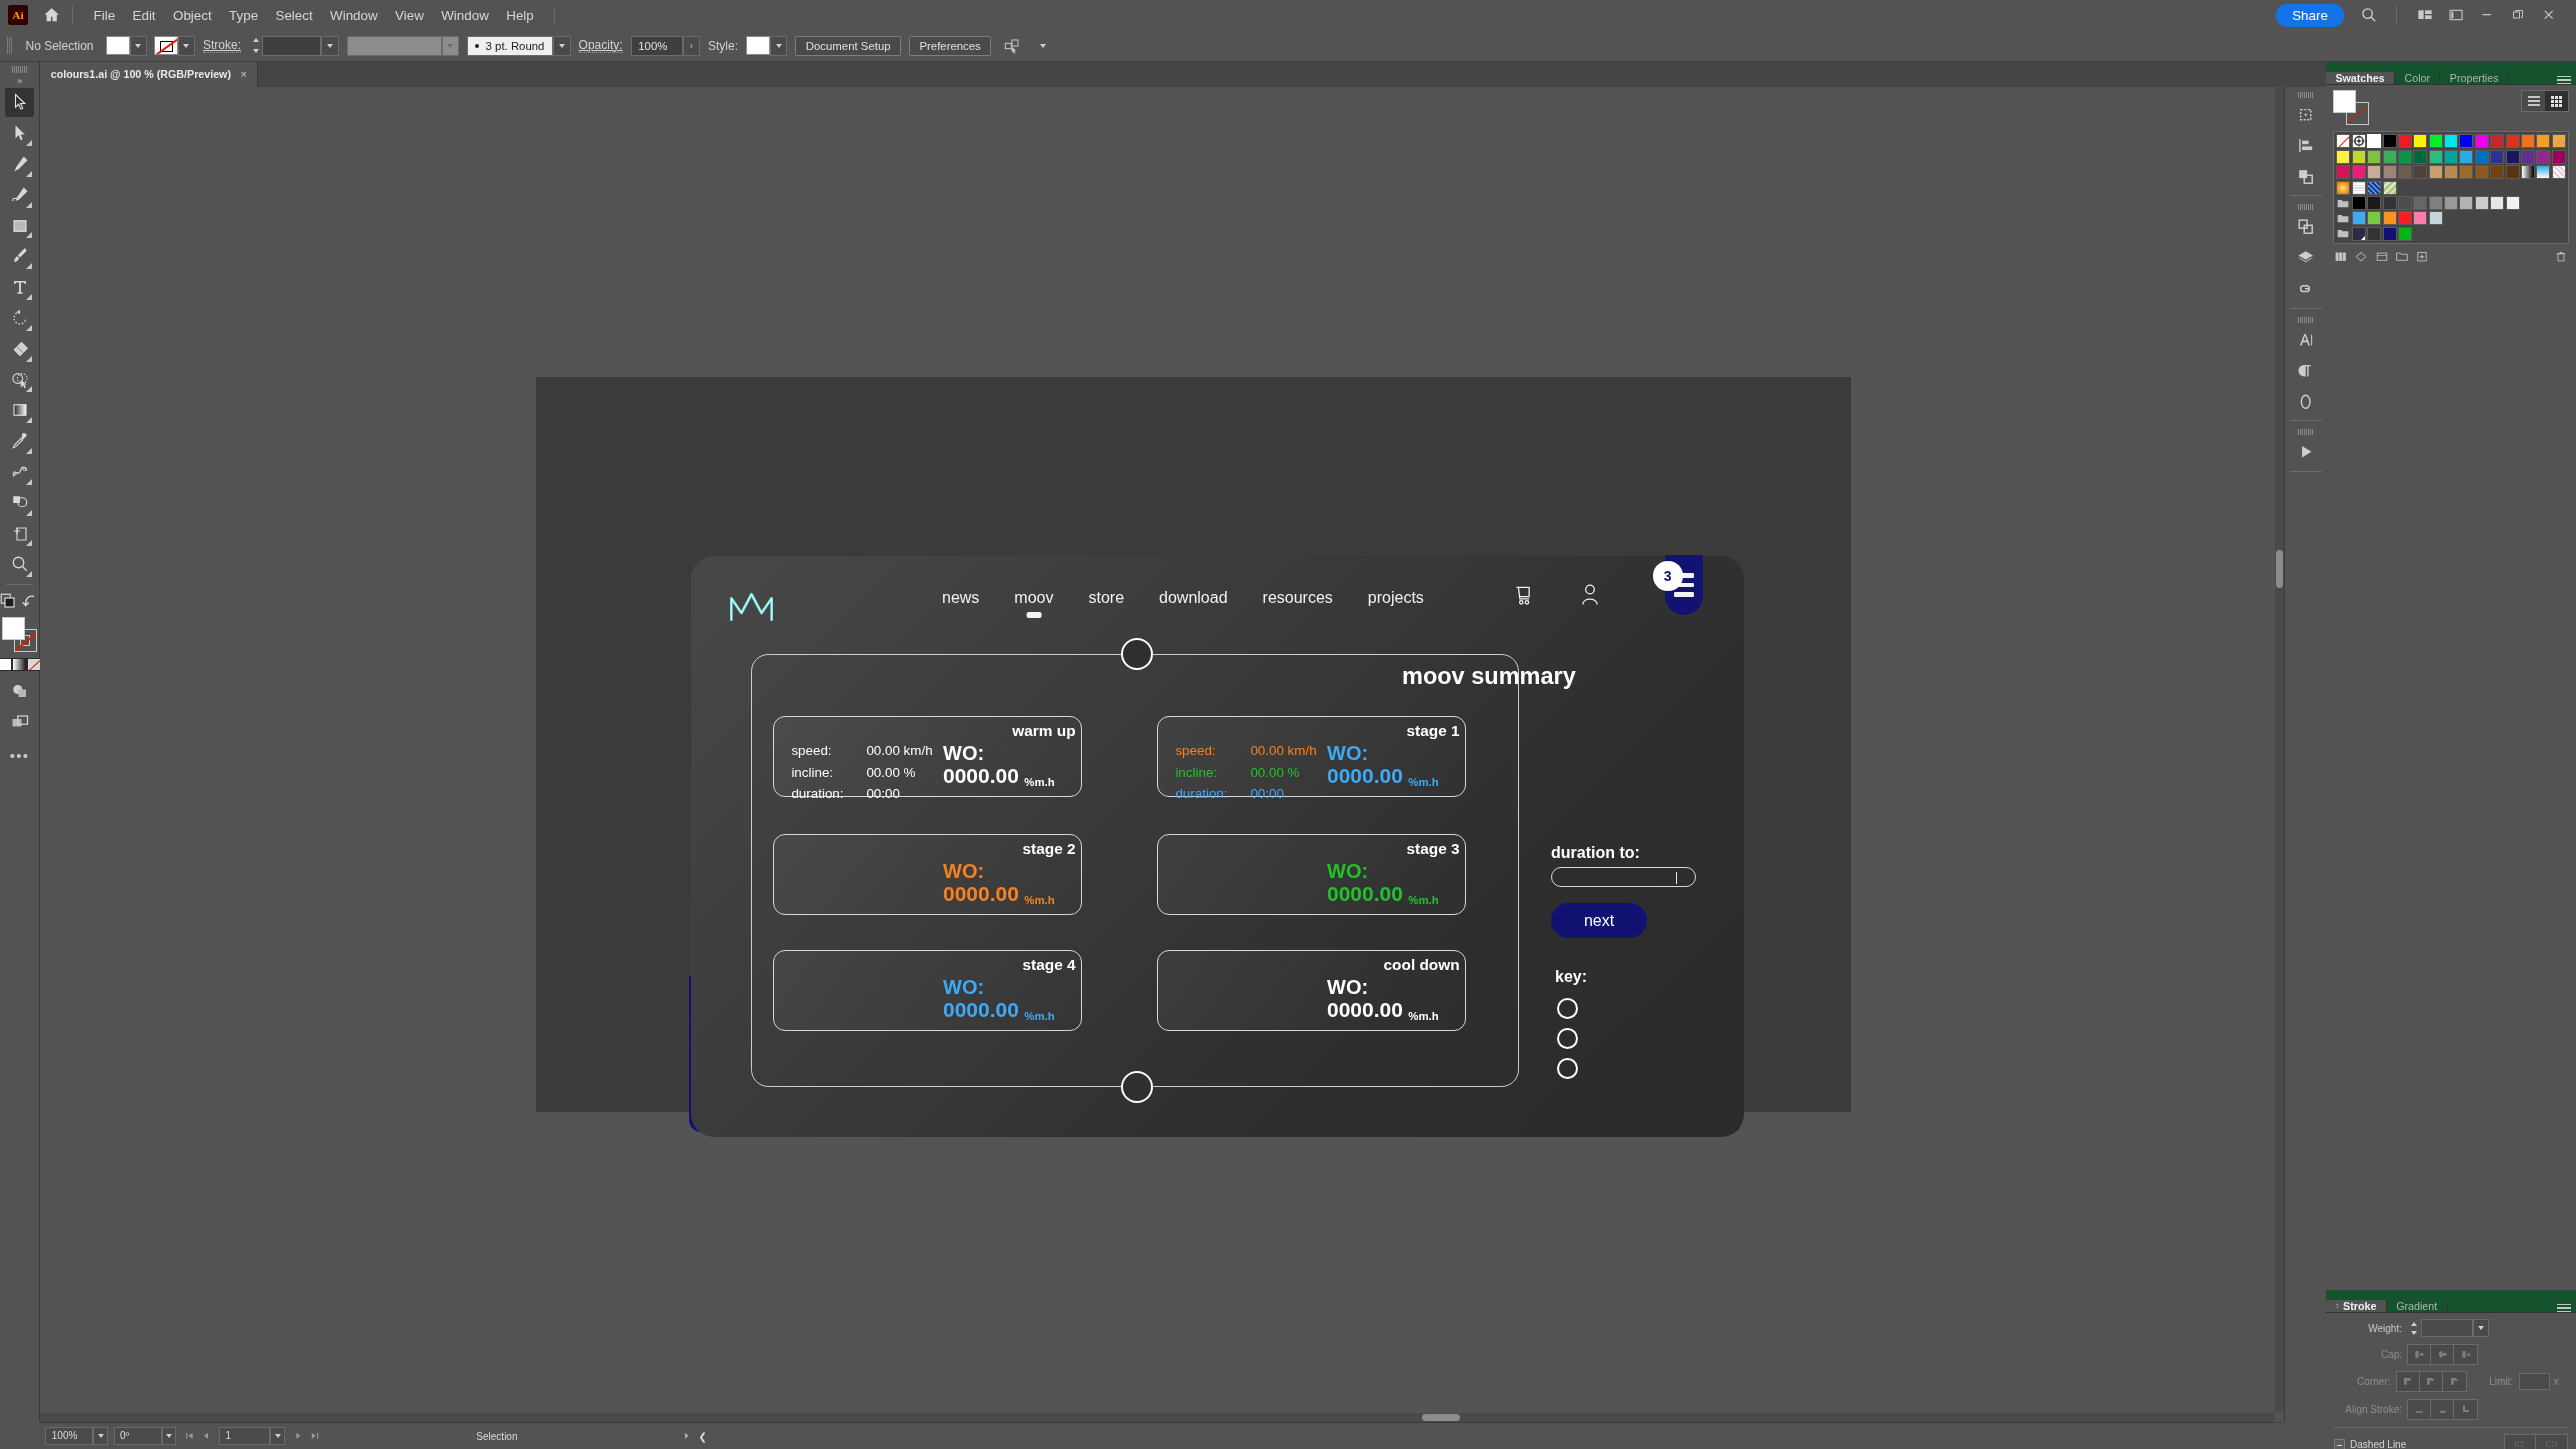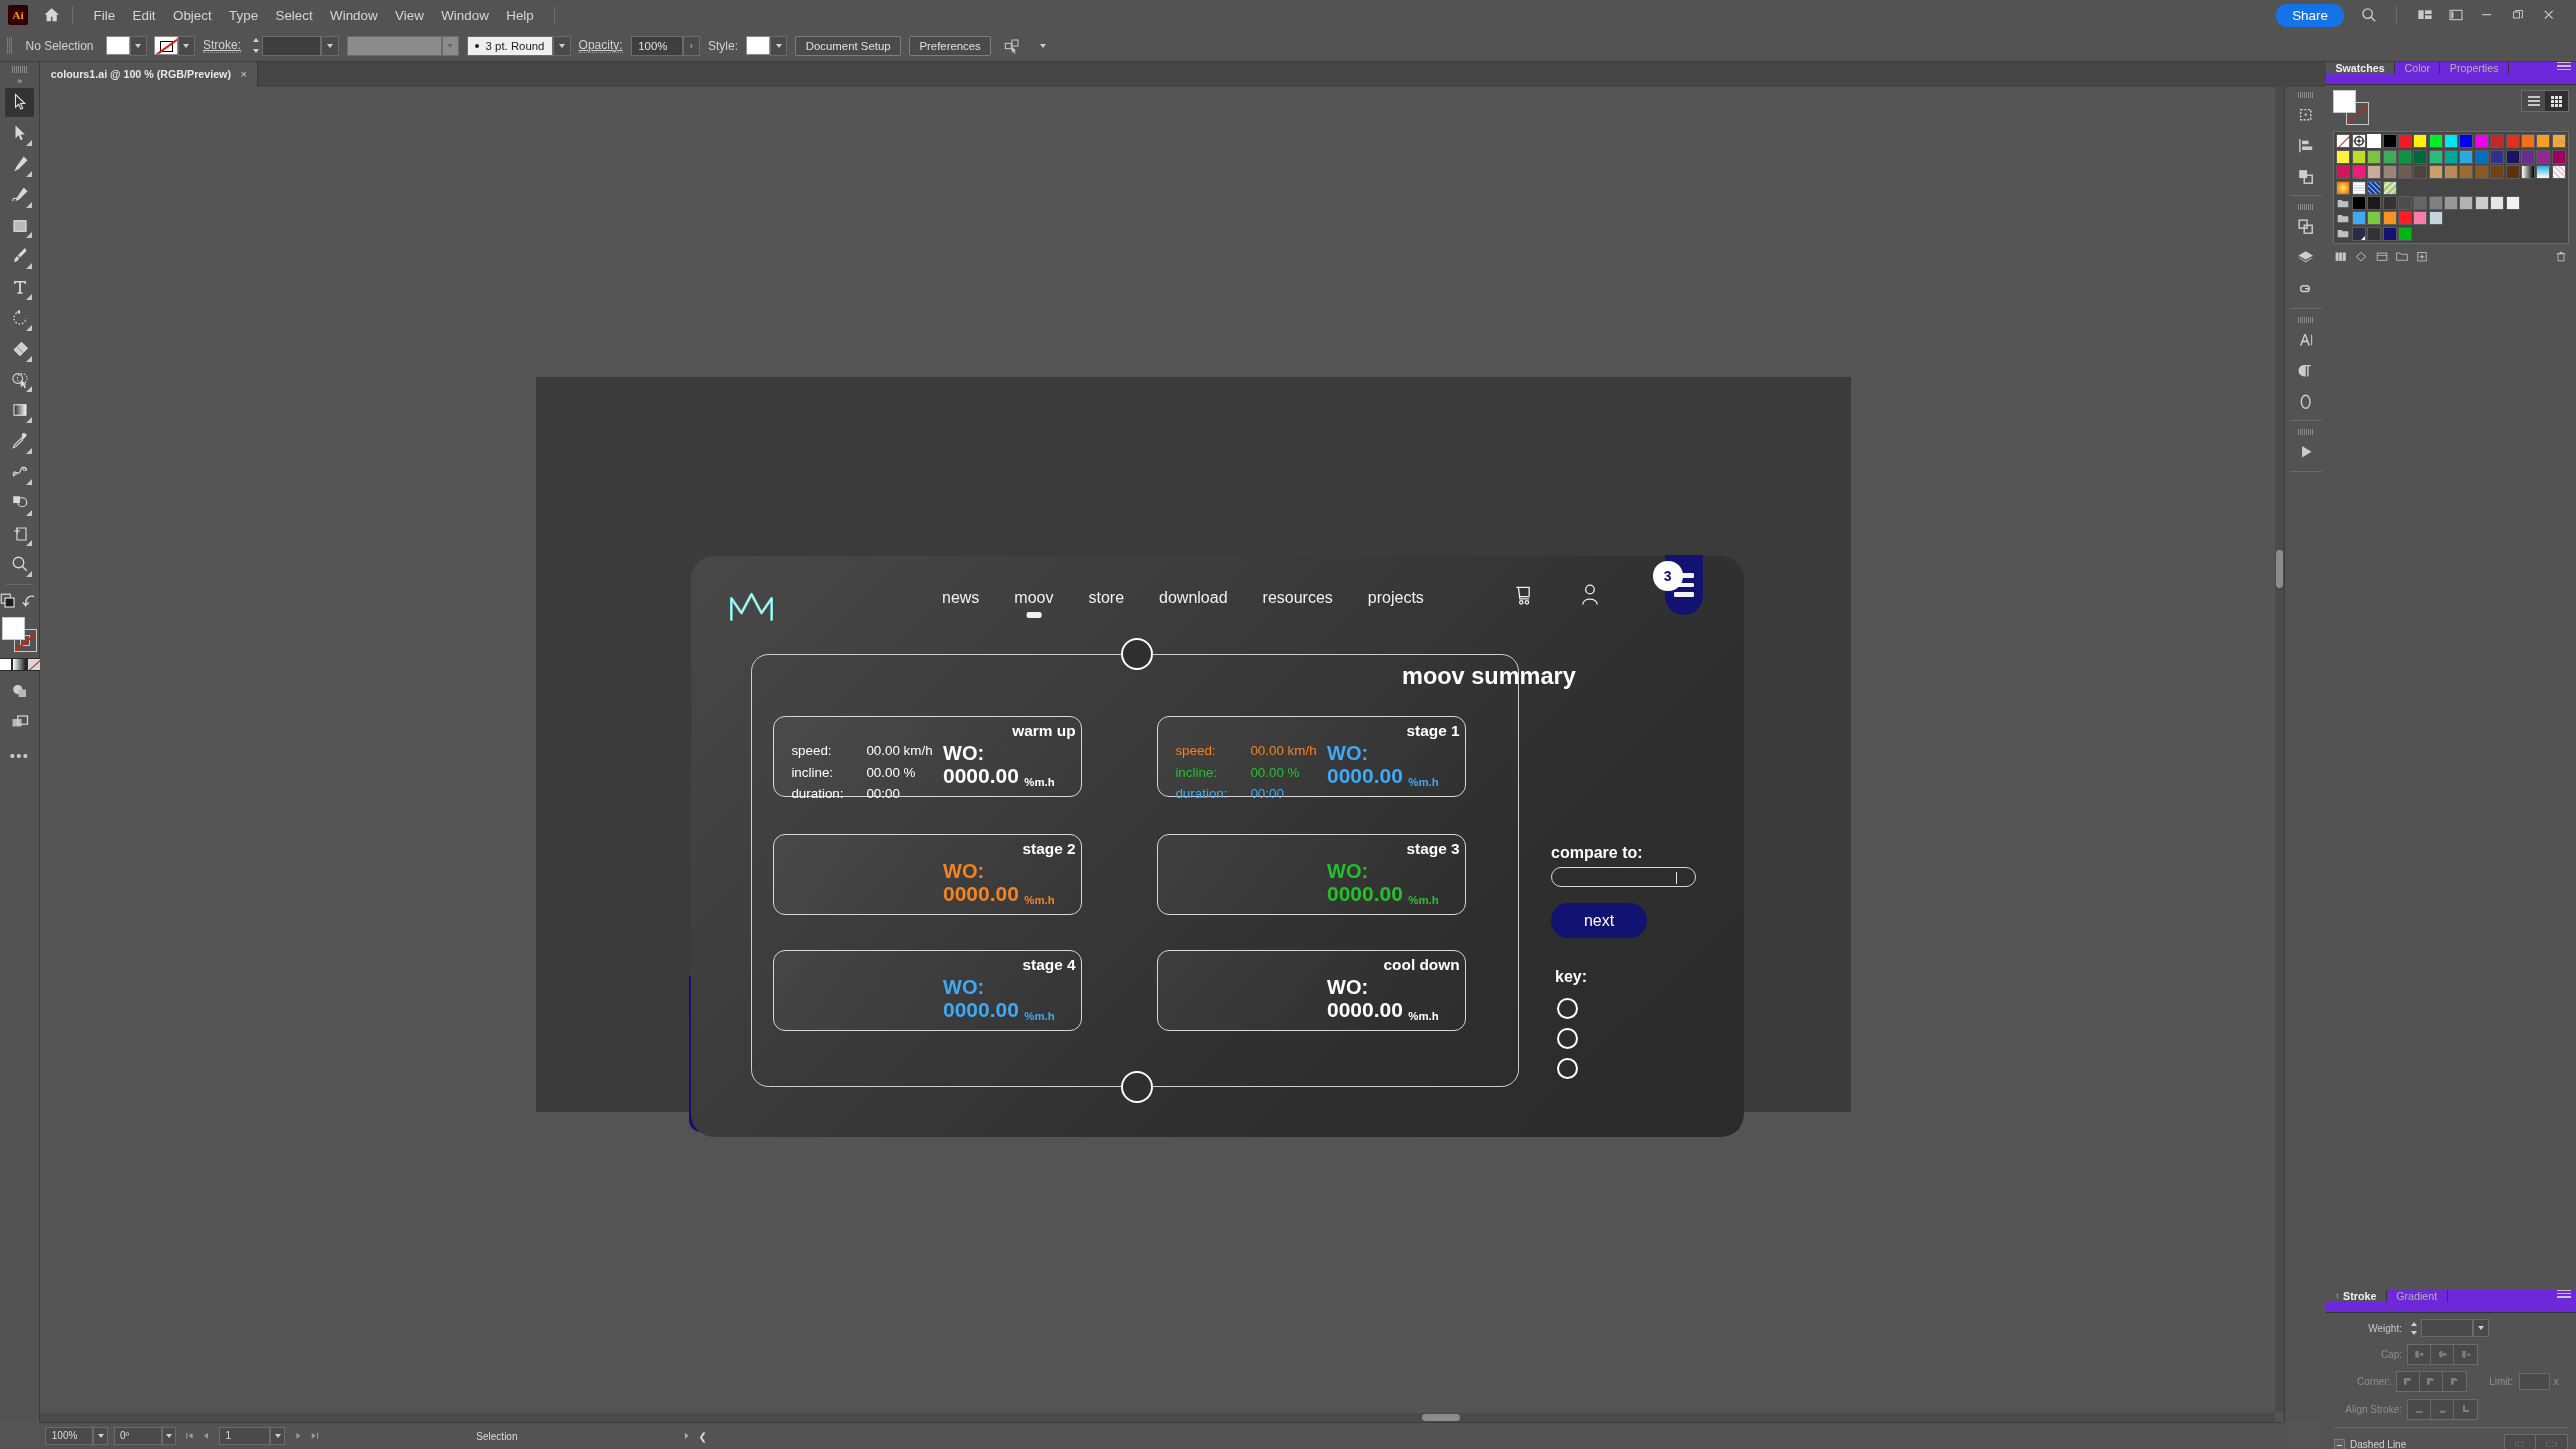--- a/index.html
+++ b/index.html
@@ -228,21 +228,21 @@
   }
   .rail-grip { width: 14.8px; height: 6px; margin: 4.7px 0 1.3px 0;
     background: repeating-linear-gradient(to right,#8a8a8a 0 0.7px,transparent 0.7px 2px); }
   .rail-icon { width: 31px; height: 31px; display:flex;align-items:center;justify-content:center; cursor:pointer; }
   .rail-icon svg { width: 17.4px; height: 17.4px; fill:#cdcdcd; }
   .rail-div { width: 32px; height: 0.7px; background:#6c6c6c; margin: 3.4px 0; }
 
   
   .rightdock { position:absolute; left: 2326px; top: 62px; width: 250px; height: 1387px; background:#535353; }
   .ptabs {
-    display:flex; align-items:flex-start; height: 23px; background:#6d28d9; border-bottom:0.7px solid #333;
+    display:flex; align-items:flex-end; height: 23px; background:#14532d; border-bottom:0.7px solid #333;
   }
   .ptab {
     display:flex;align-items:center; padding: 0 9.4px; font-size:10.7px; color:#b3b3b3; cursor:pointer;
     border-right:0.7px solid #333;
   }
   .ptab.active { background:#535353; color:#f0f0f0; font-weight:bold; }
   .ptab-menu { margin-left:auto; width: 24px; display:flex;align-items:center;justify-content:center; cursor:pointer; }
   .hamlines { width:13.4px; display:flex;flex-direction:column;gap:2px; }
   .hamlines i { display:block; height:1.3px; background:#c6c6c6; }
   .pbody { padding: 5.4px 6.7px; }
@@ -718,21 +718,21 @@
     <span class="card-label">cool down</span>
     <div class="wo-block" style="left:169px;top:25.5px;color:#ffffff">
       <div class="wo-title">WO:</div>
       <div style="display:flex;align-items:flex-end;gap:5.4px;">
         <span class="wo-val">0000.00</span>
         <span class="wo-unit">%m.h</span>
       </div>
     </div>
   </div>
 
-  <div class="cmp-label">compare to:</div>
+  <div class="cmp-label">duration to:</div>
   <div class="cmp-input">
     <span class="cmp-caret"></span>
   </div>
   <div class="next-btn">next</div>
   <div class="key-label">key:</div>
   <div class="key-dot" style="top:911px"></div>
   <div class="key-dot" style="top:941px"></div>
   <div class="key-dot" style="top:971px"></div>
 
   <div class="vscroll">

